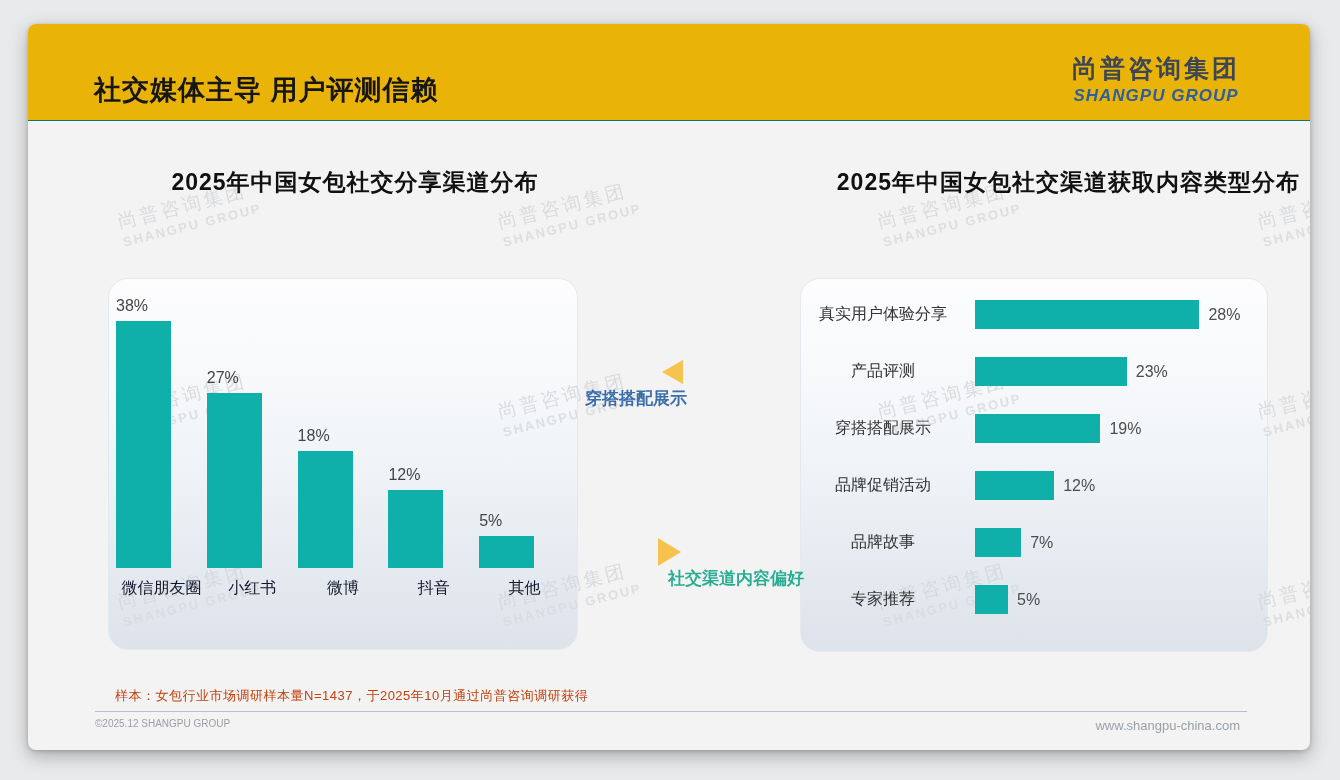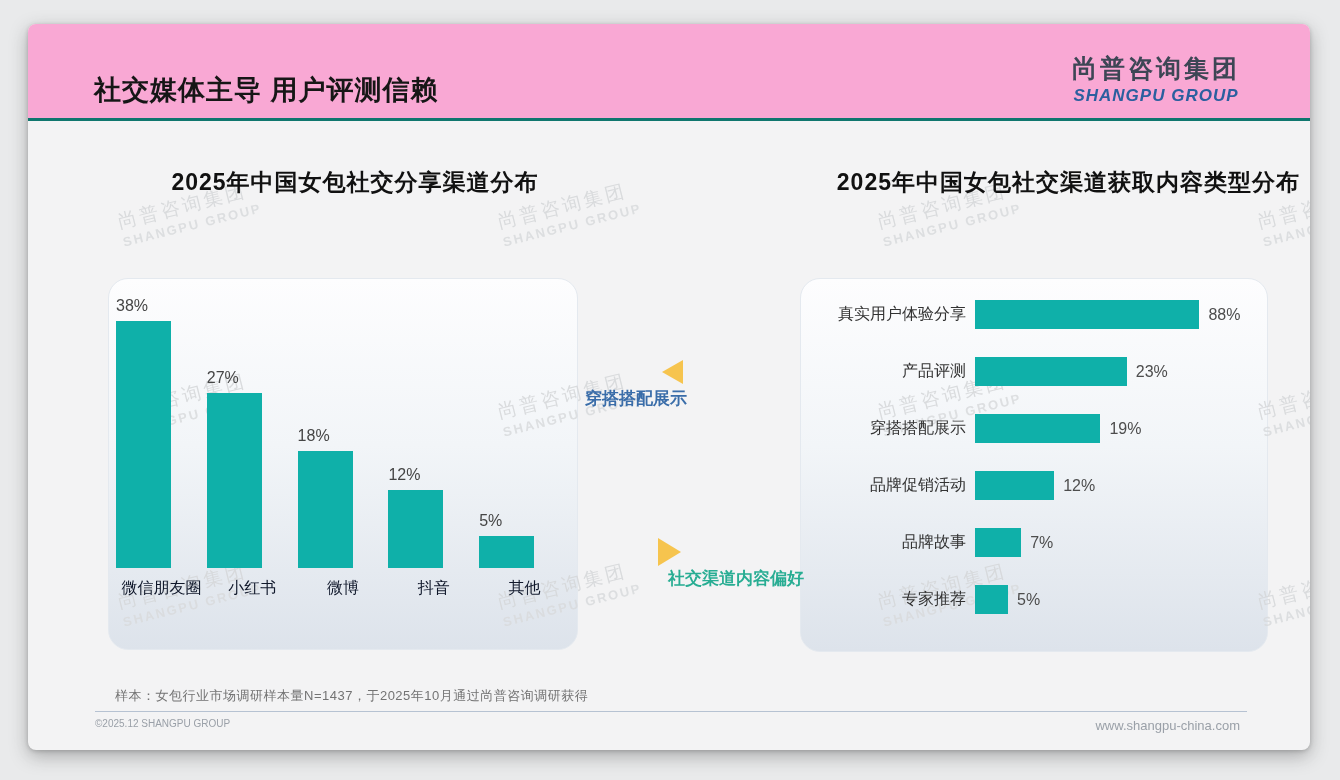--- a/index.html
+++ b/index.html
@@ -10,21 +10,21 @@
     position:relative; overflow:hidden;
   }
   .slide {
     position:absolute; left:28px; top:24px; width:1282px; height:726px;
     background:#f3f3f4; border-radius:8px; overflow:hidden;
     box-shadow:0 6px 18px rgba(50,50,50,.35), 0 1px 4px rgba(0,0,0,.18);
   }
   
   .hdr {
     position:absolute; left:0; top:0; width:100%; height:97px;
-    background:#f9a8d4; border-bottom:3px solid #0f766e; z-index:3;
+    background:#eab308; border-bottom:1px solid #0f766e; z-index:3;
   }
   .hdr-title {
     position:absolute; left:66px; top:48px; font-size:27px; font-weight:700;
     color:#161616; letter-spacing:1px;
   }
   .logo { position:absolute; right:70px; top:28px; text-align:center; }
   .logo-cn { font-size:25px; font-weight:700; color:#3d4655; letter-spacing:3px; }
   .logo-en { font-size:17px; font-weight:700; font-style:italic; color:#2b5f9f; letter-spacing:1px; margin-top:1px; }
 
   
@@ -54,34 +54,34 @@
   .vplot { display:flex; height:290px; padding:0 8px; align-items:flex-end; }
   .vcol { flex:1; display:flex; flex-direction:column; align-items:flex-start; justify-content:flex-end; height:100%; }
   .vval { font-size:16px; color:#454545; margin-bottom:6px; }
   .vbar { width:55px; }
   .vcats { display:flex; padding:0 8px; margin-top:10px; }
   .vcat { flex:1; text-align:center; font-size:16px; color:#0f172a; }
 
   
   .hchart { position:absolute; left:772px; top:254px; width:468px; z-index:3; padding-top:8px; }
   .hrow { height:57px; display:flex; align-items:center; }
-  .hlabel { width:175px; text-align:right; padding-right:9px; font-size:16px; color:#333; }
+  .hlabel { width:175px; text-align:center; padding-right:9px; font-size:16px; color:#333; }
   .hbar { height:29px; }
   .hval { margin-left:9px; font-size:16px; color:#4d4d4d; }
 
   
   .tri { position:absolute; width:0; height:0; z-index:3; }
   .tri-left  { left:634px; top:336px; border-top:12px solid transparent; border-bottom:12px solid transparent; border-right:21px solid #f6c44e; }
   .tri-right { left:630px; top:514px; border-top:14px solid transparent; border-bottom:14px solid transparent; border-left:23px solid #f6c44e; }
   .mid-label { position:absolute; z-index:3; font-size:17px; font-weight:700; white-space:nowrap; }
   .mid-label-share { left:557px; top:363px; color:#3a6da9; }
   .mid-label-pref  { left:640px; top:543px; color:#28ad93; }
 
   
-  .footnote { position:absolute; left:87px; top:663px; z-index:3; font-size:13px; color:#737373; letter-spacing:.5px; }
+  .footnote { position:absolute; left:87px; top:663px; z-index:3; font-size:13px; color:#c2410c; letter-spacing:.5px; }
   .footer-divider { position:absolute; left:67px; top:687px; width:1152px; height:1px; background:#b6c2d2; z-index:3; }
   .footer-left  { position:absolute; left:67px;  top:694px; z-index:3; font-size:10px; color:#9aa0a8; }
   .footer-right { position:absolute; right:70px; top:694px; z-index:3; font-size:13px; color:#9aa0a8; }
 </style>
 </head>
 <body>
 
 <div class="slide">
 
   <div class="hdr">
@@ -178,21 +178,21 @@
         <div class="vcat">微博</div>
         <div class="vcat">抖音</div>
         <div class="vcat">其他</div>
       </div>
   </div>
 
   <div class="hchart">
       <div class="hrow">
         <div class="hlabel">真实用户体验分享</div>
         <div class="hbar" style="width: 224.4px; background: rgb(15, 176, 169);"></div>
-        <div class="hval">88%</div>
+        <div class="hval">28%</div>
       </div>
       <div class="hrow">
         <div class="hlabel">产品评测</div>
         <div class="hbar" style="width: 151.8px; background: rgb(15, 176, 169);"></div>
         <div class="hval">23%</div>
       </div>
       <div class="hrow">
         <div class="hlabel">穿搭搭配展示</div>
         <div class="hbar" style="width: 125.4px; background: rgb(15, 176, 169);"></div>
         <div class="hval">19%</div>

